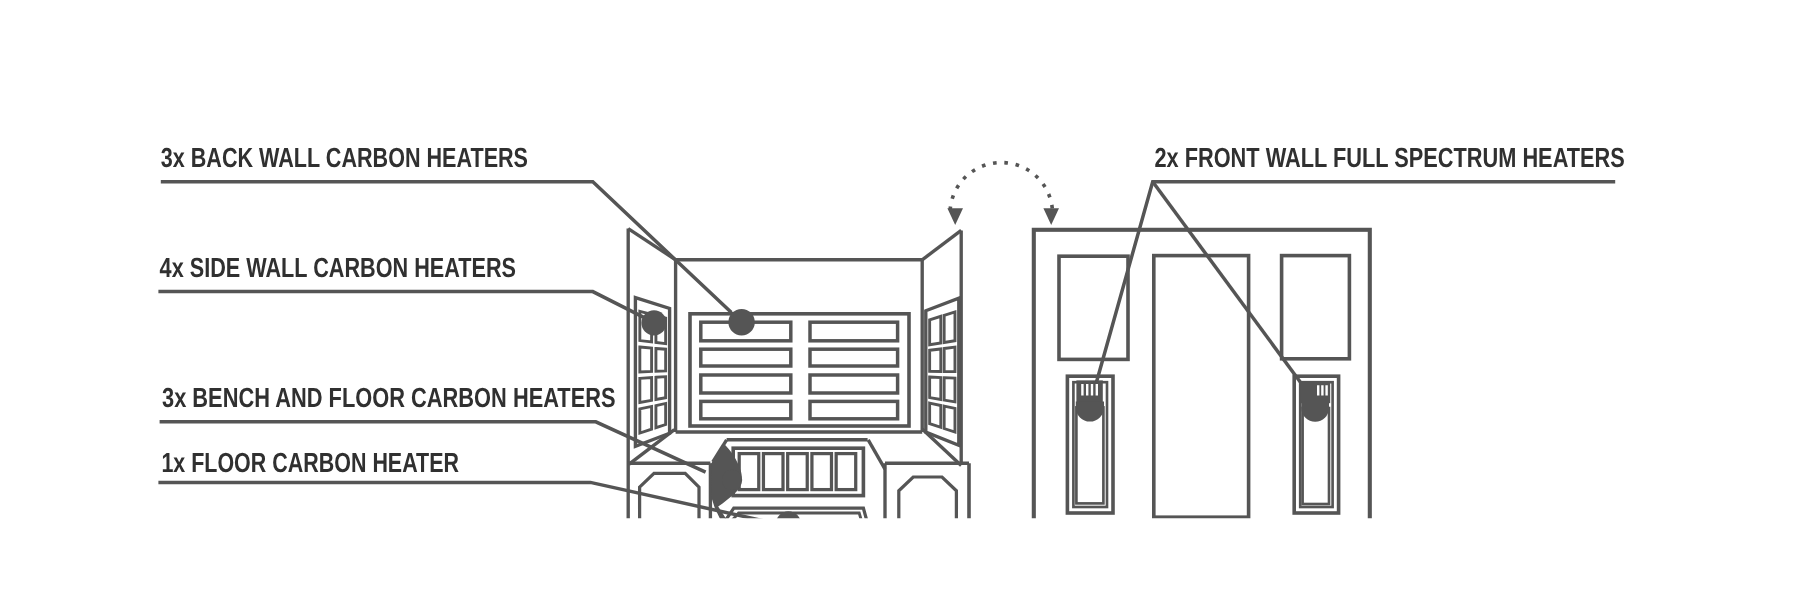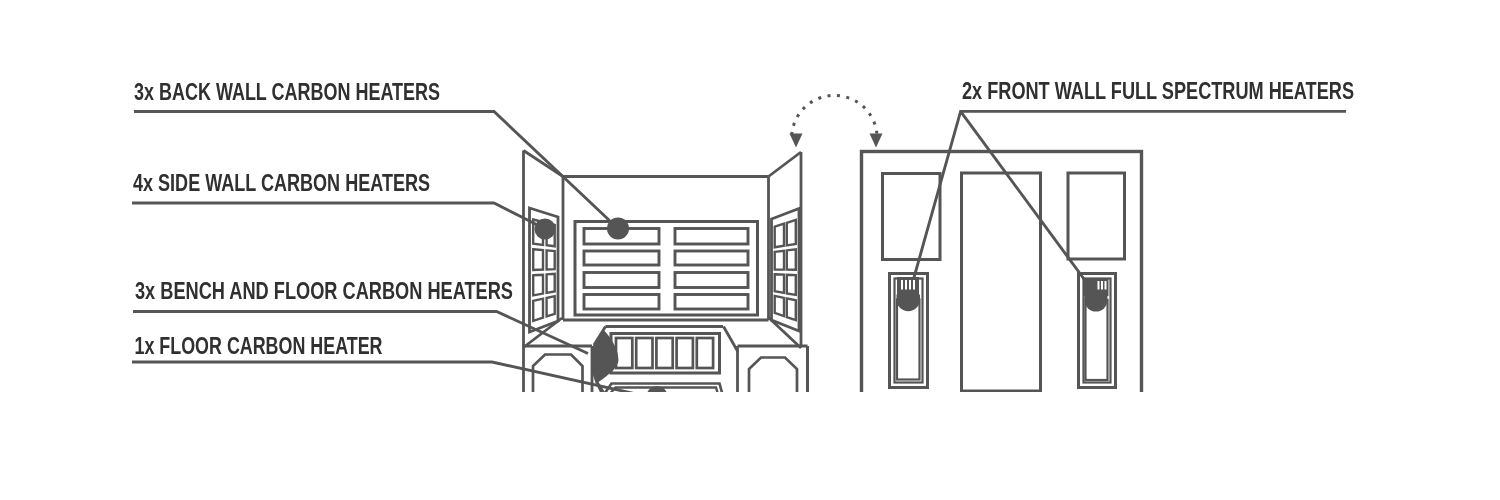--- a/index.html
+++ b/index.html
@@ -1,16 +1,16 @@
 <!DOCTYPE html>
 <html><head>
 <meta charset="utf-8">
 <style>
   html,body{margin:0;padding:0;background:#fff;}
-  #page{position:relative;width:1500px;height:392px;background:#fff;overflow:hidden;}
+  #page{position:relative;width:1500px;height:392px;background:#fff;overflow:hidden;margin-top:40px;}
   svg text{font-family:"Liberation Sans",sans-serif;font-weight:bold;fill:#303030;}
 </style>
 </head>
 <body>
 <div id="page">
 <svg width="1500" height="500" viewBox="0 0 1500 500">
 <g fill="none" stroke="#555" stroke-width="2.8">
 
   <path d="M523.5,150.5 V416"></path>
   <path d="M523.5,150.5 L563,176.5"></path>

